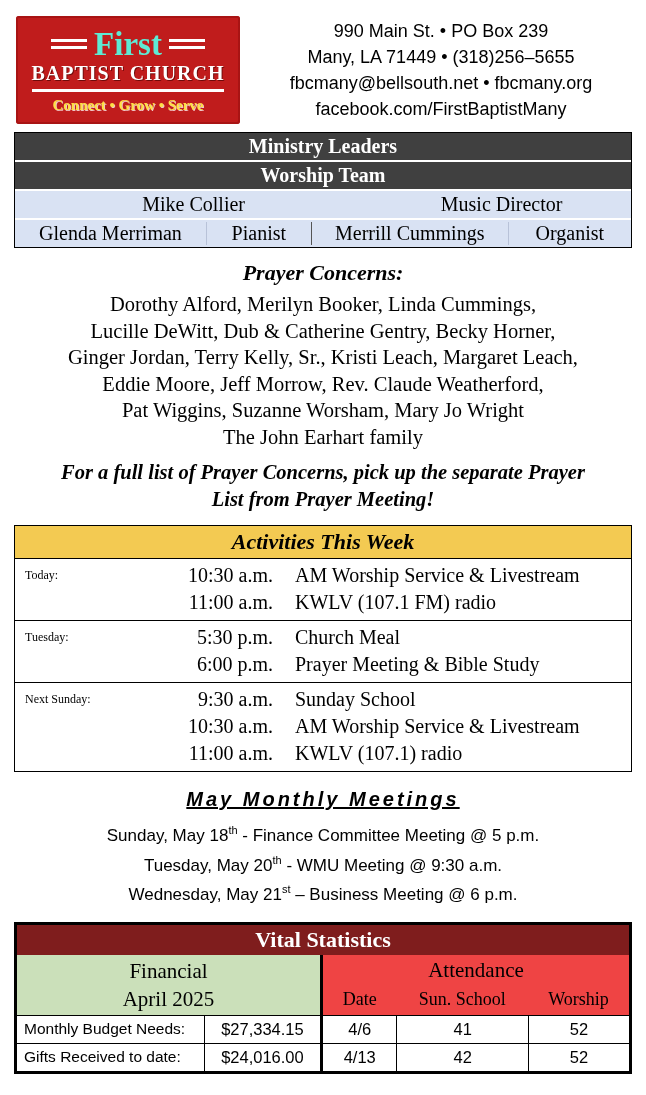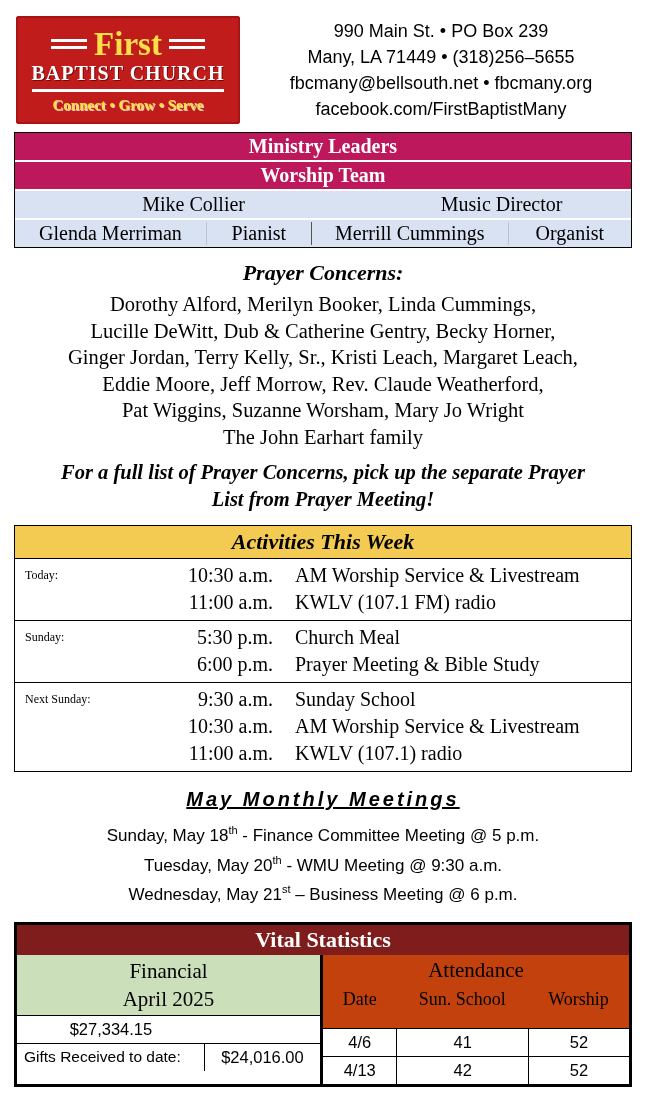--- a/index.html
+++ b/index.html
@@ -11,32 +11,32 @@
   }
   .page { padding:10px 14px 0 14px; }
 
   
   .header { display:flex; align-items:center; gap:14px; padding:6px 0 8px 2px; }
   .logo {
     width:224px; height:108px; background:#c01c1c; border-radius:3px;
     display:flex; flex-direction:column; align-items:center; justify-content:center;
     flex:0 0 auto; box-shadow:inset 0 0 0 2px #a81414;
   }
-  .logo-first { display:flex; align-items:center; gap:7px; color:#fde047; font-weight:bold; font-size:33px; line-height:34px; }
+  .logo-first { display:flex; align-items:center; gap:7px; color:#5eead4; font-weight:bold; font-size:33px; line-height:34px; }
   .dline { width:36px; display:flex; flex-direction:column; gap:4px; }
   .dline i { display:block; height:3px; background:#fff; }
   .logo-name { color:#fff; font-weight:bold; font-size:20px; letter-spacing:1px; line-height:24px; text-shadow:1px 1px 0 #6e0a0a; }
   .logo-rule { width:86%; height:3px; background:#fff; margin:4px 0 5px 0; }
   .logo-tagline { font-size:15px; font-weight:bold; color:#fde047; text-shadow:1px 1px 0 rgba(255,255,255,.75); }
   .contact { flex:1; text-align:center; font-family:"Liberation Sans", sans-serif; font-size:18px; line-height:26px; padding-right:4px; }
 
   
   .tbl1 { border:1px solid #000; }
   .tbl1 .hrow {
-    background:#be185d; color:#fff; font-weight:bold; text-align:center;
+    background:#404040; color:#fff; font-weight:bold; text-align:center;
     font-size:20px; padding:2px 0; border-bottom:2px solid #fff;
   }
   .tbl1 .drow {
     background:#d9e2f3; display:grid; grid-template-columns:58% 42%;
     font-size:20px; text-align:center; padding:2px 0; border-bottom:2px solid #fff;
   }
   .tbl1 .drow4 {
     background:#d9e2f3; display:grid; grid-template-columns:31% 17% 32% 20%;
     font-size:20px; text-align:center; padding:2px 0;
   }
@@ -64,21 +64,21 @@
   .meet-title { display:inline-block; font-weight:bold; font-style:italic; text-decoration:underline; font-size:20px; letter-spacing:3px; margin-bottom:7px; }
   .meet-line { font-size:17px; line-height:25px; }
   .meet-line sup { font-size:11px; }
 
   
   .vit { border:3px solid #000; margin-top:15px; }
   .vit-title { background:#7f1d1d; color:#fff; text-align:center; font-weight:bold; font-size:22px; padding:2px 0; }
   .vit-grid { display:grid; grid-template-columns:306px 1fr; }
   .vit-left { border-right:3px solid #000; }
   .fin-h { background:#cbe0ba; height:60px; display:flex; flex-direction:column; align-items:center; justify-content:center; font-size:21px; line-height:28px; }
-  .att-h { background:#c2410c; height:73px; display:flex; flex-direction:column; }
+  .att-h { background:#ef4444; height:60px; display:flex; flex-direction:column; }
   .att-h-title { text-align:center; font-size:21px; line-height:31px; }
   .att-h-cols { display:grid; grid-template-columns:24% 43% 33%; font-size:18px; line-height:27px; text-align:center; }
   .fin-row { display:grid; grid-template-columns:62% 38%; border-top:1px solid #000; font-family:"Liberation Sans", sans-serif; }
   .fin-row .lbl { display:flex; align-items:center; padding-left:7px; font-size:15.5px; border-right:1px solid #000; text-align:left; }
   .fin-row .val { display:flex; align-items:center; justify-content:center; font-size:16.5px; }
   .h28 { height:28px; }
   .att-row { display:grid; grid-template-columns:24% 43% 33%; border-top:1px solid #000; font-family:"Liberation Sans", sans-serif; font-size:16.5px; text-align:center; }
   .att-row .c { display:flex; align-items:center; justify-content:center; border-left:1px solid #000; height:27px; }
   .att-row .c:first-child { border-left:none; }
 </style>
@@ -152,21 +152,21 @@
         <div>10:30 a.m.</div>
         <div>11:00 a.m.</div>
       </div>
       <div class="act-descs">
         <div>AM Worship Service &amp; Livestream</div>
         <div>KWLV (107.1 FM) radio</div>
       </div>
     </div>
 
     <div class="act-g">
-      <div class="act-day">Sunday:</div>
+      <div class="act-day">Tuesday:</div>
       <div class="act-times">
         <div>5:30 p.m.</div>
         <div>6:00 p.m.</div>
       </div>
       <div class="act-descs">
         <div>Church Meal</div>
         <div>Prayer Meeting &amp; Bible Study</div>
       </div>
     </div>
 
@@ -195,20 +195,21 @@
   <div class="vit">
     <div class="vit-title">Vital Statistics</div>
     <div class="vit-grid">
 
       <div class="vit-left">
         <div class="fin-h">
           <div>Financial</div>
           <div>April  2025</div>
         </div>
         <div class="fin-row h28">
+          <div class="lbl">Monthly Budget Needs:</div>
           <div class="val">$27,334.15</div>
         </div>
         <div class="fin-row h28">
           <div class="lbl">Gifts Received to date:</div>
           <div class="val">$24,016.00</div>
         </div>
 
       </div>
 
       <div>

